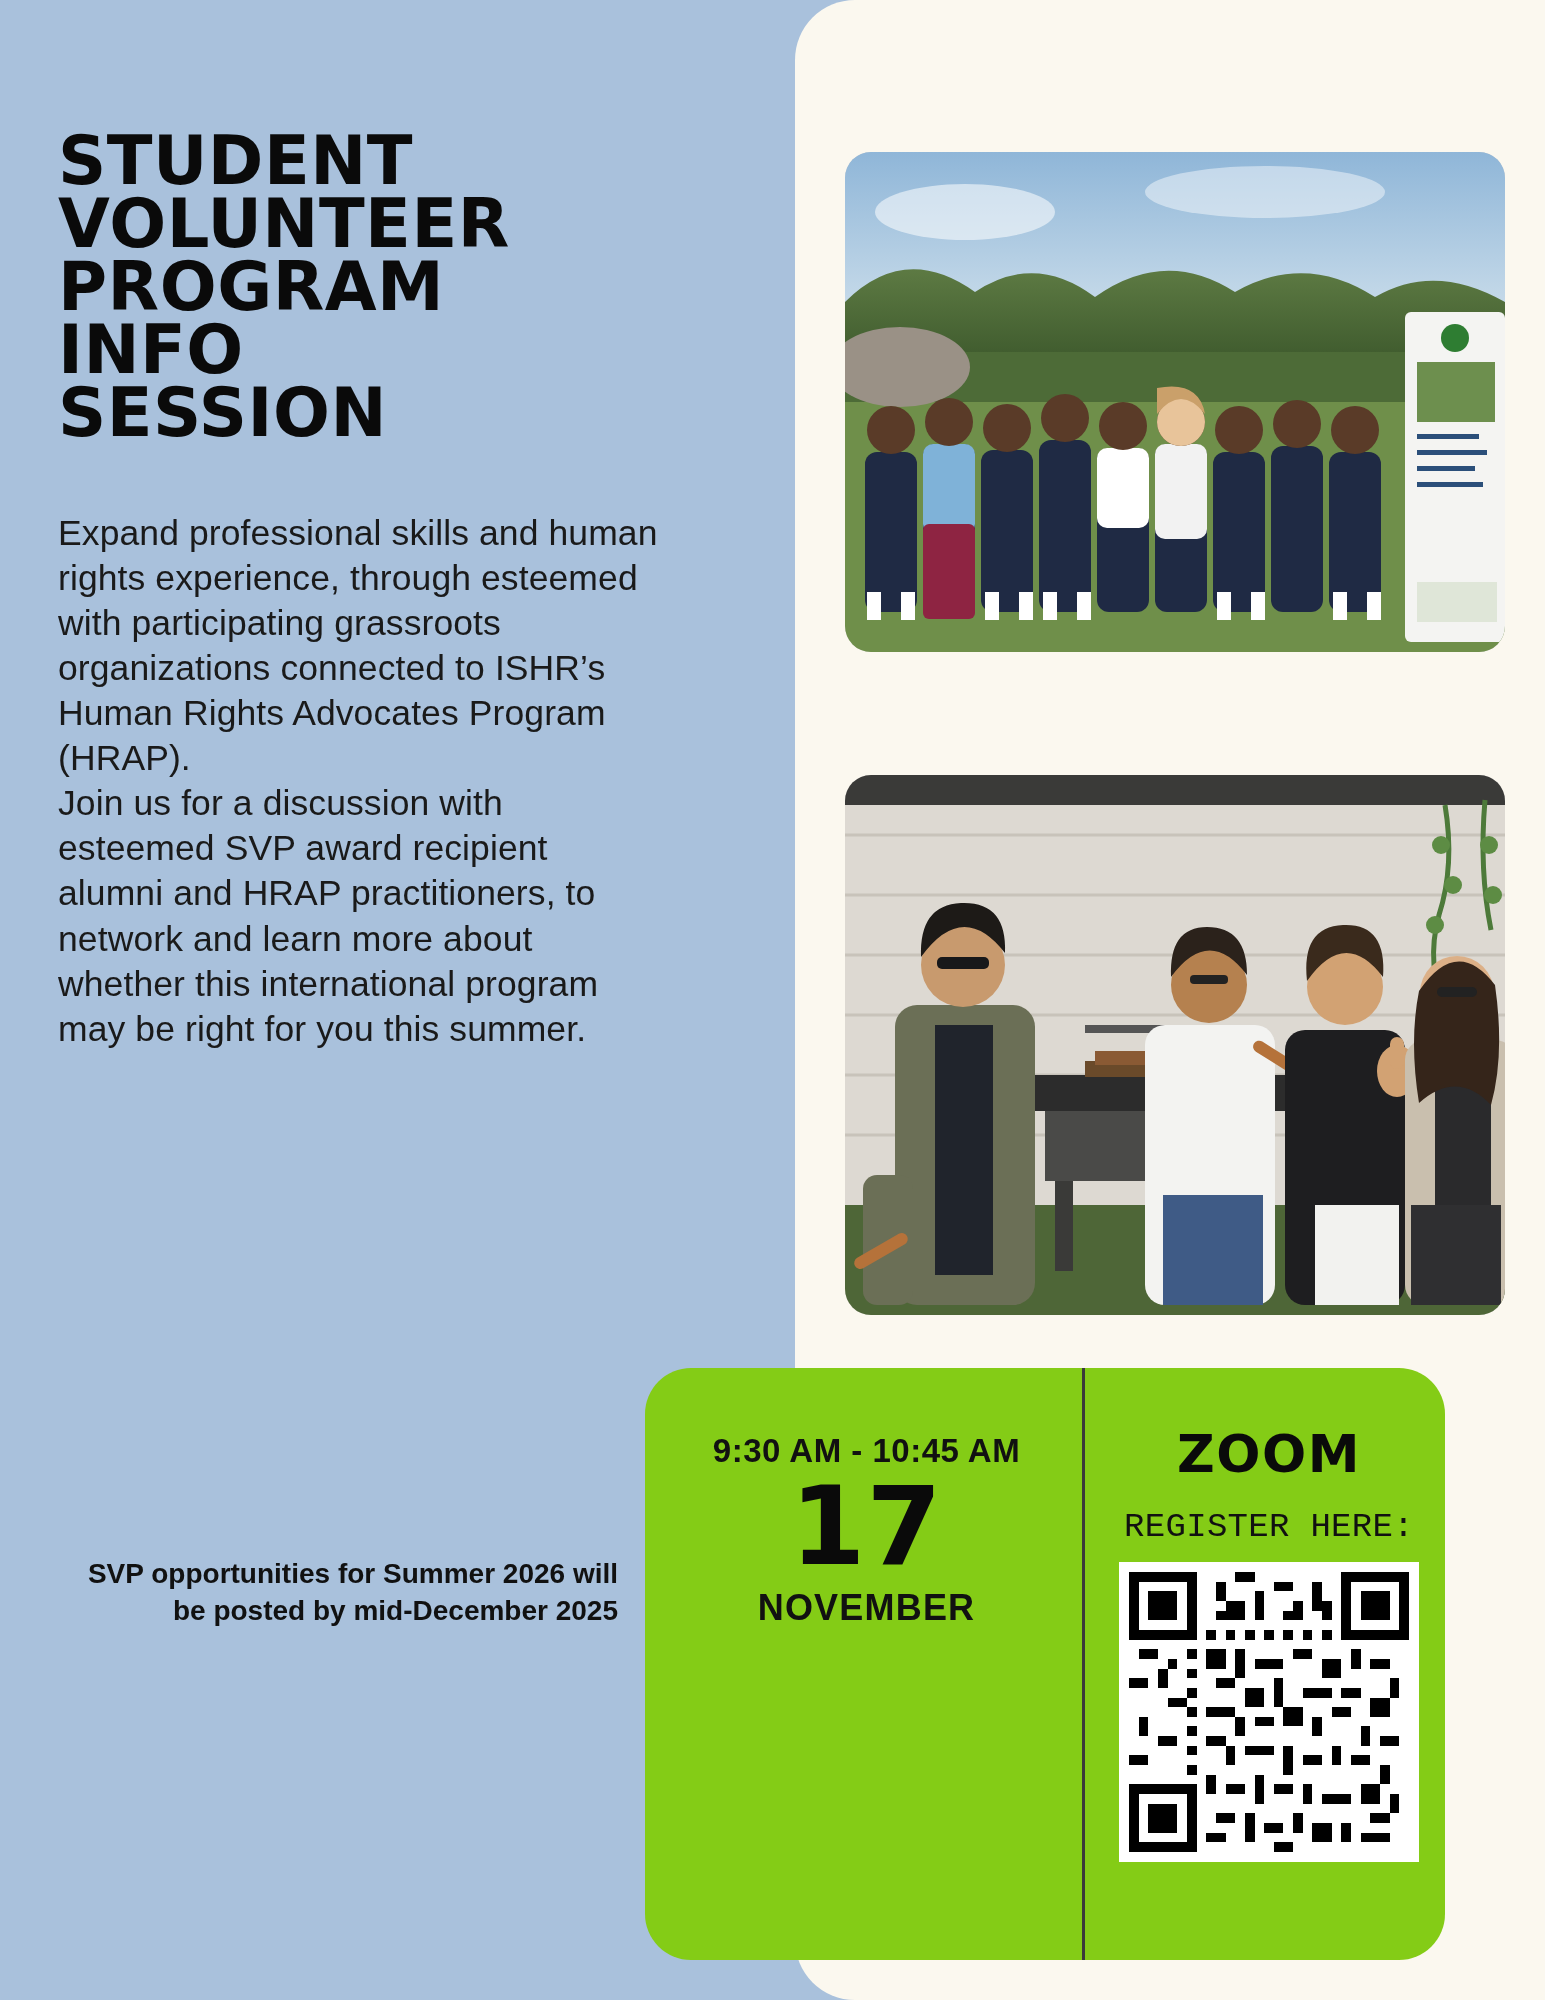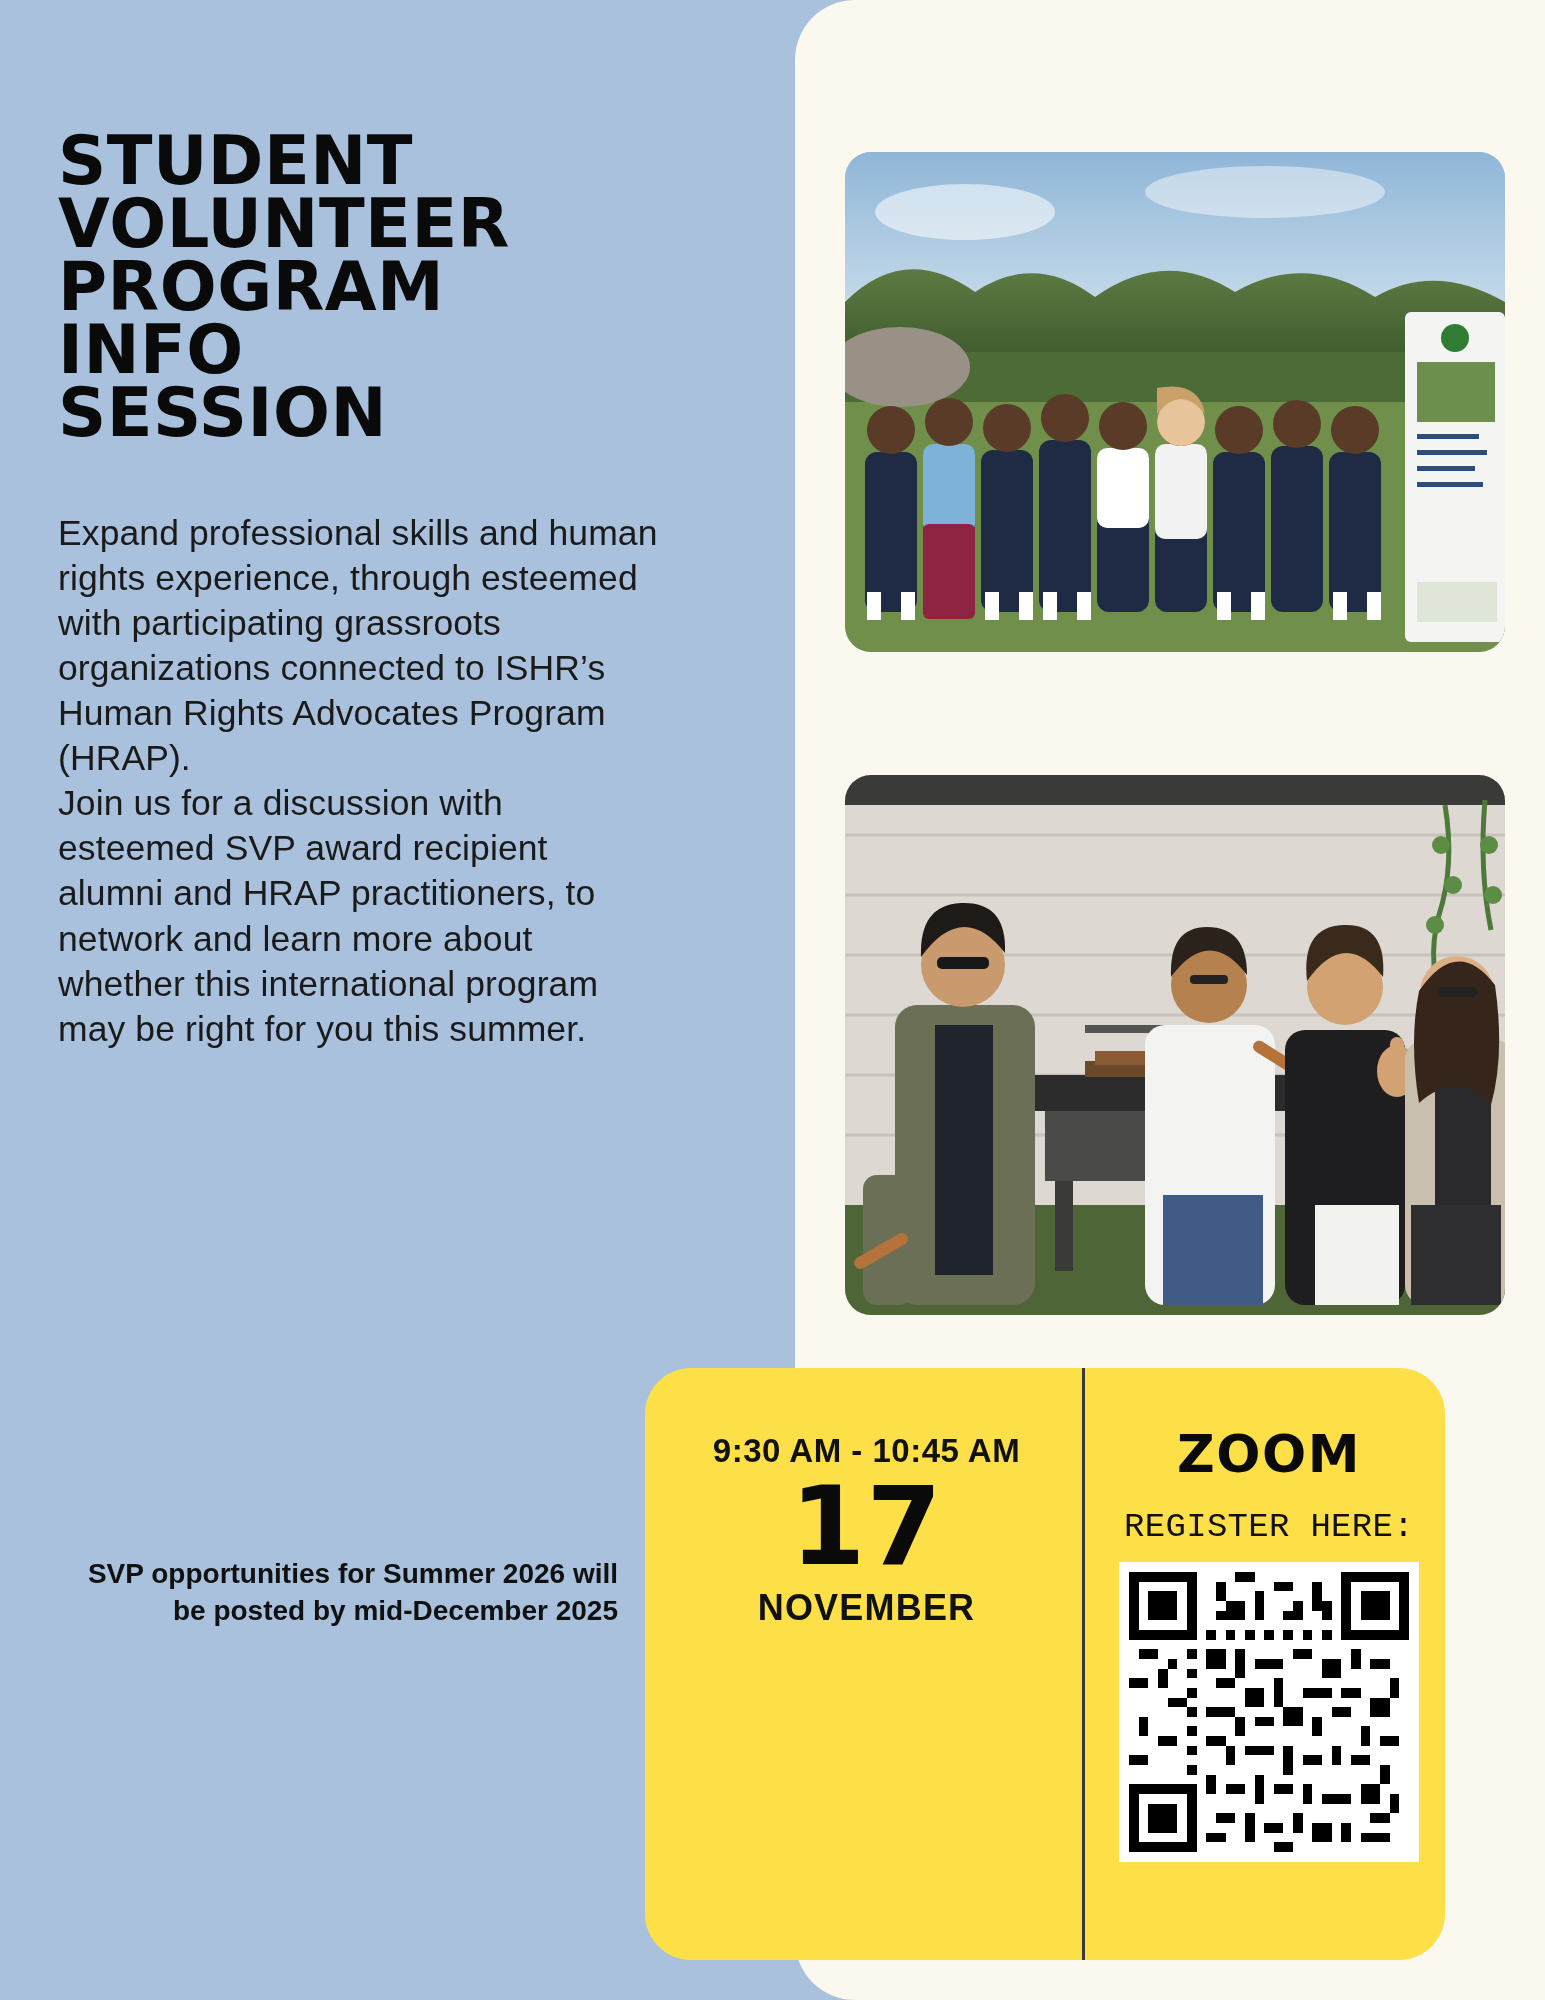--- a/index.html
+++ b/index.html
@@ -96,21 +96,21 @@
   }
   .photo svg { display: block; width: 100%; height: 100%; }
 
   
   .yellow-card {
     position: absolute;
     left: 645px;
     top: 1368px;
     width: 800px;
     height: 592px;
-    background: #fde047;
+    background: #84cc16;
     border-radius: 46px;
     display: flex;
     align-items: stretch;
   }
 
   .card-left {
     width: 450px;
     padding: 64px 20px 30px 26px;
     display: flex;
     flex-direction: column;

